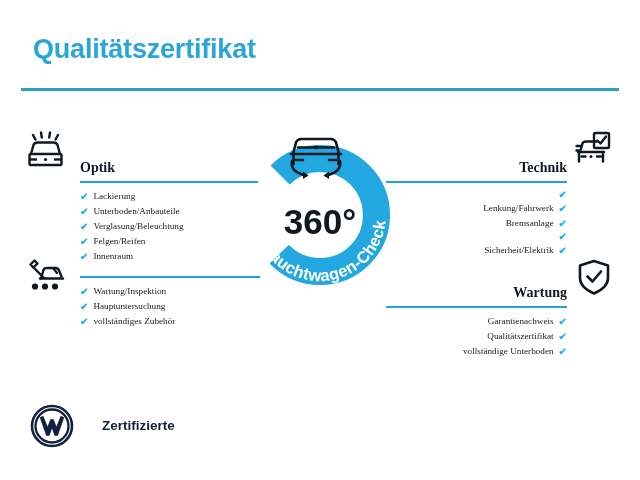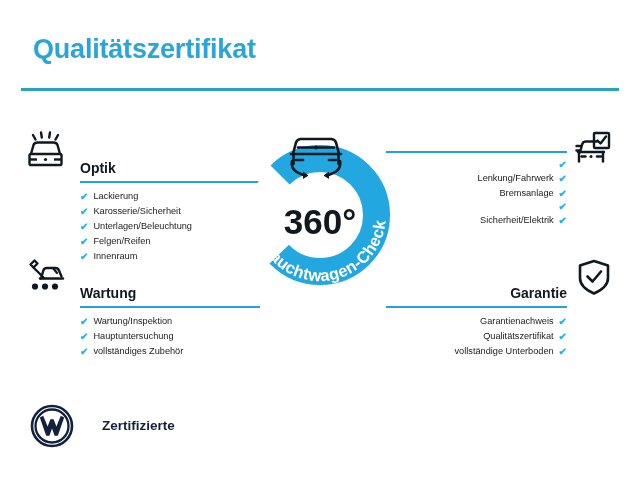--- a/index.html
+++ b/index.html
@@ -36,20 +36,21 @@
     left: 21px;
     top: 88px;
     width: 598px;
     height: 3px;
     background: #2ba3bf;
   }
 
   
   .block {
     position: absolute;
+    font-family: Liberation Serif, serif;
   }
   .block-head {
     display: flex;
     align-items: flex-end;
     height: 30px;
   }
   .block.left .block-head { justify-content: flex-start; }
   .block.right .block-head { justify-content: flex-end; }
 
   .block-title {
@@ -157,25 +158,25 @@
       <div class="block-title">Optik</div>
     </div>
     <div class="head-rule"></div>
     <div class="items">
       <div class="item">
         <span class="check">✔</span>
         <span>Lackierung</span>
       </div>
       <div class="item">
         <span class="check">✔</span>
-        <span>Karosserie/Sicherheit</span>
-      </div>
-      <div class="item">
-        <span class="check">✔</span>
-        <span>Unterlagen/Beleuchtung</span>
+        <span>Unterboden/Anbauteile</span>
+      </div>
+      <div class="item">
+        <span class="check">✔</span>
+        <span>Verglasung/Beleuchtung</span>
       </div>
       <div class="item">
         <span class="check">✔</span>
         <span>Felgen/Reifen</span>
       </div>
       <div class="item">
         <span class="check">✔</span>
         <span>Innenraum</span>
       </div>
     </div>
@@ -191,23 +192,20 @@
       </g>
       <g fill="#101820">
         <circle cx="11" cy="31.5" r="3.1"></circle>
         <circle cx="21" cy="31.5" r="3.1"></circle>
         <circle cx="31" cy="31.5" r="3.1"></circle>
       </g>
       <path d="M29 13 L33 18" stroke="#101820" stroke-width="2.2" fill="none" stroke-linecap="round"></path>
     </svg>
   </div>
   <div class="block left" style="left:80px; top:270px; width:180px;">
-    <div class="block-head">
-      <div class="block-title">Wartung</div>
-    </div>
     <div class="head-rule"></div>
     <div class="items">
       <div class="item">
         <span class="check">✔</span>
         <span>Wartung/Inspektion</span>
       </div>
       <div class="item">
         <span class="check">✔</span>
         <span>Hauptuntersuchung</span>
       </div>
@@ -229,20 +227,23 @@
         <path d="M8.5 20.5 L12 20.5"></path>
         <path d="M13.5 26.5 L17.5 26.5"></path>
         <path d="M29 26.5 L33 26.5"></path>
         <rect x="26" y="3" width="15" height="15" rx="1"></rect>
         <path d="M29.5 10.5 L32.5 13.5 L38 6.5"></path>
       </g>
       <circle cx="23" cy="26.5" r="1.5" fill="#101820"></circle>
     </svg>
   </div>
   <div class="block right" style="left:386px; top:145px; width:181px;">
+    <div class="block-head">
+      <div class="block-title">Technik</div>
+    </div>
     <div class="head-rule"></div>
     <div class="items">
       <div class="item">
         <span class="check">✔</span>
       </div>
       <div class="item">
         <span>Lenkung/Fahrwerk</span>
         <span class="check">✔</span>
       </div>
       <div class="item">
@@ -260,21 +261,21 @@
   </div>
 
   <div class="sec-icon" style="left:571px; top:257px;">
     <svg viewBox="0 0 46 42">
       <path d="M23 4 L37 8.5 L37 21 Q37 30.5 23 36.5 Q9 30.5 9 21 L9 8.5 Z" fill="none" stroke="#101820" stroke-width="2.6" stroke-linejoin="round"></path>
       <path d="M16.5 19.5 L21.5 24.5 L30 14.5" fill="none" stroke="#101820" stroke-width="2.6" stroke-linecap="round" stroke-linejoin="round"></path>
     </svg>
   </div>
   <div class="block right" style="left:386px; top:270px; width:181px;">
     <div class="block-head">
-      <div class="block-title">Garantie</div>
+      <div class="block-title">Wartung</div>
     </div>
     <div class="head-rule"></div>
     <div class="items">
       <div class="item">
         <span>Garantienachweis</span>
         <span class="check">✔</span>
       </div>
       <div class="item">
         <span>Qualitätszertifikat</span>
         <span class="check">✔</span>

